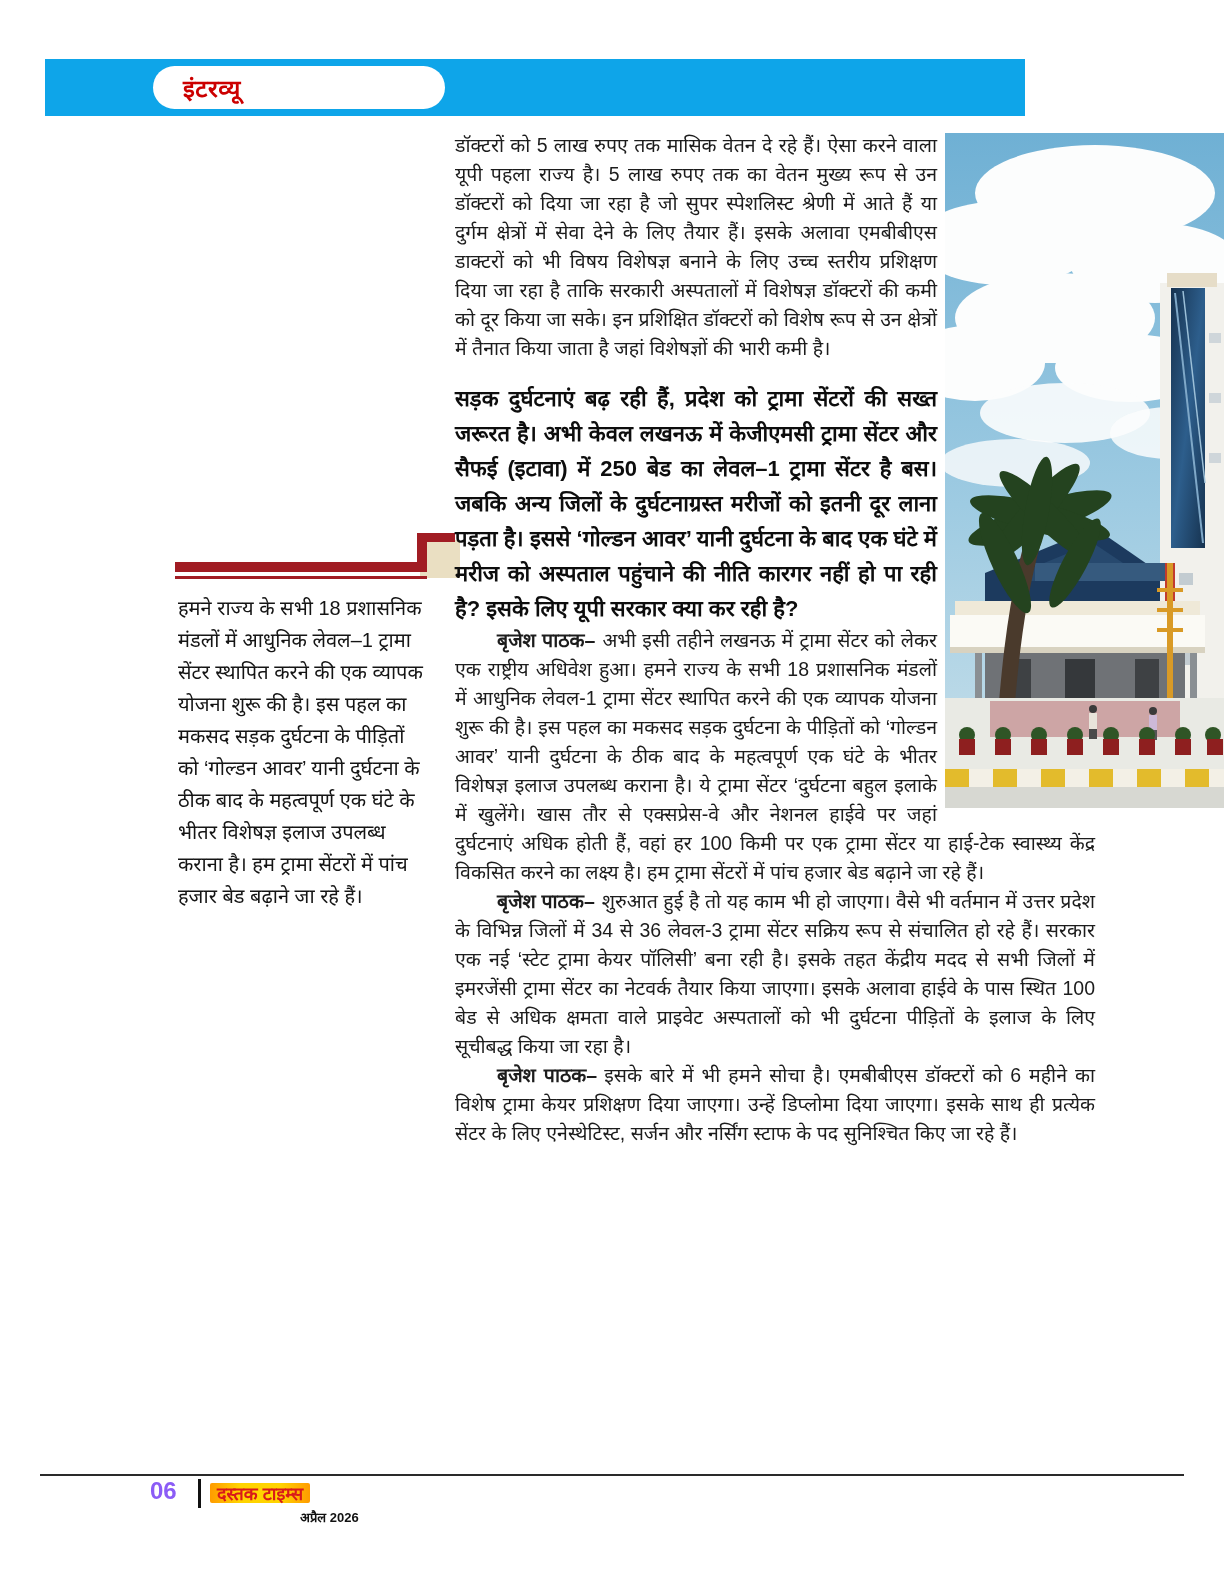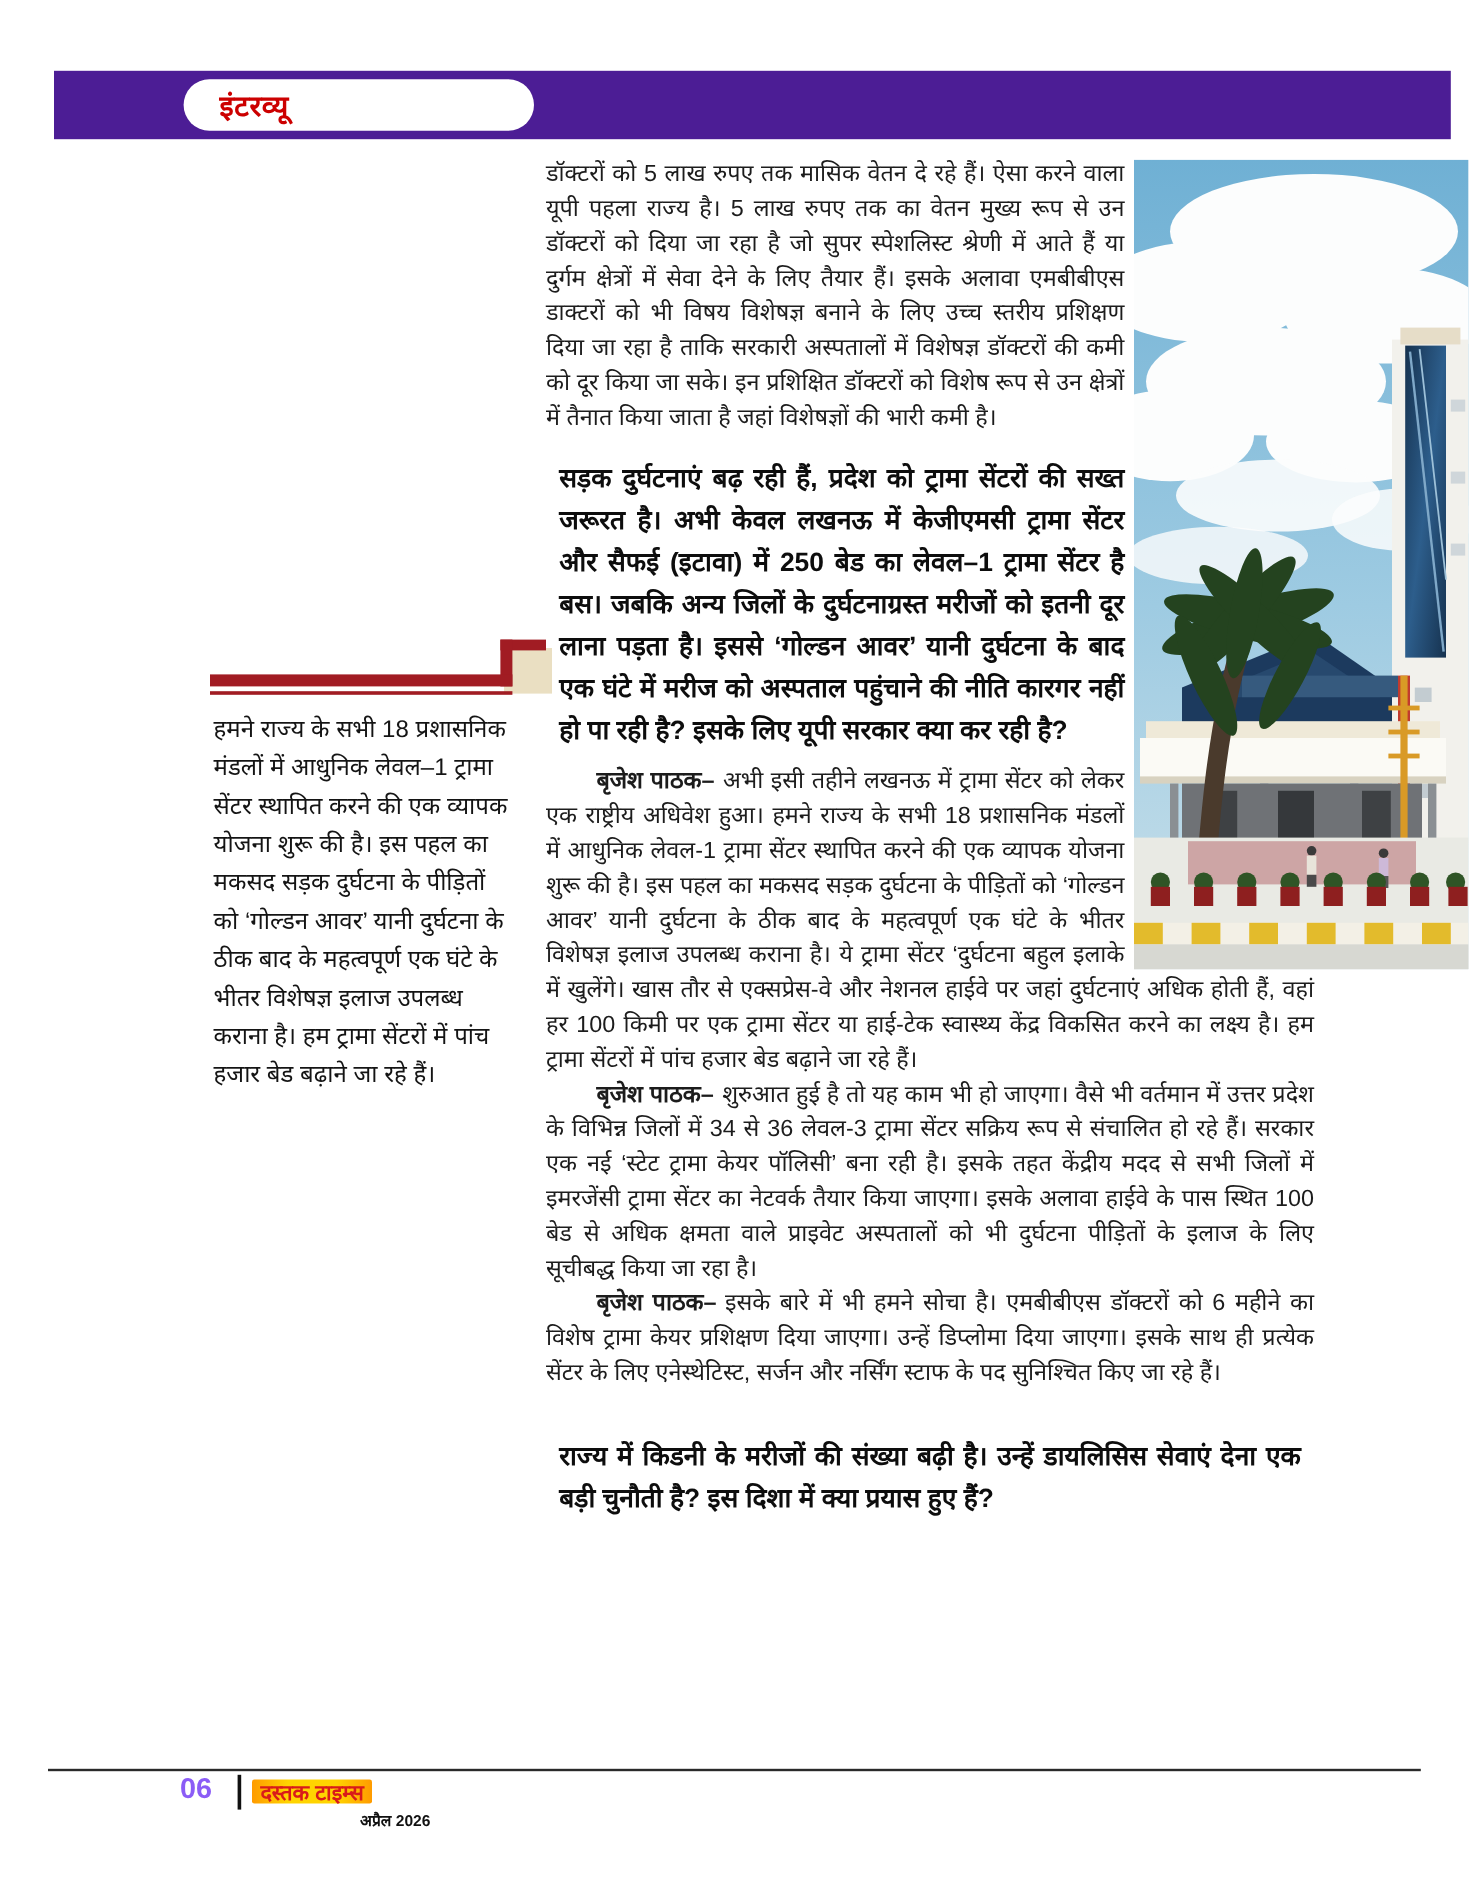--- a/index.html
+++ b/index.html
@@ -3,22 +3,22 @@
 <meta charset="utf-8">
 <style>
   html,body{margin:0;padding:0;background:#ffffff;}
   .page{
     position:relative;width:1224px;height:1584px;background:#ffffff;
     font-family:"Liberation Sans", sans-serif;color:#1c1c1c;overflow:hidden;
   }
 
   
   .header-bar{
-    position:absolute;left:45px;top:59px;width:1164px;height:57px;
-    background:#4c1d95;
+    position:absolute;left:45px;top:59px;width:980px;height:57px;
+    background:#0ea5e9;
   }
   .header-pill{
     position:absolute;left:108px;top:7px;width:292px;height:43px;
     background:#ffffff;border-radius:22px;display:flex;align-items:center;
     padding-left:30px;box-sizing:border-box;
   }
   .header-pill-label{
     color:#cc0000;font-size:24px;font-weight:bold;letter-spacing:.5px;
   }
 
@@ -35,21 +35,21 @@
 
   
   .article{
     position:absolute;left:455px;top:131px;width:640px;
     font-size:19.5px;line-height:29px;text-align:justify;color:#1c1c1c;
   }
   .photo-spacer{float:right;width:158px;height:677px;}
   .article p{margin:0;}
   .article p.answer{text-indent:42px;}
   .article h3{
-    margin:11px;font-size:22px;line-height:35px;font-weight:bold;color:#0d0d0d;
+    margin:0;font-size:22px;line-height:35px;font-weight:bold;color:#0d0d0d;
     text-align:justify;
   }
   .q1{margin-top:18px !important;}
   .q2{margin-top:25px !important;}
   .q3{margin-top:27px !important;}
   .q4{margin-top:37px !important;}
   .speaker{font-weight:bold;margin-right:7px;}
 
   
   .photo{
@@ -93,21 +93,20 @@
 
     <p>डॉक्टरों को 5 लाख रुपए तक मासिक वेतन दे रहे हैं। ऐसा करने वाला यूपी पहला राज्य है। 5 लाख रुपए तक का वेतन मुख्य रूप से उन डॉक्टरों को दिया जा रहा है जो सुपर स्पेशलिस्ट श्रेणी में आते हैं या दुर्गम क्षेत्रों में सेवा देने के लिए तैयार हैं। इसके अलावा एमबीबीएस डाक्टरों को भी विषय विशेषज्ञ बनाने के लिए उच्च स्तरीय प्रशिक्षण दिया जा रहा है ताकि सरकारी अस्पतालों में विशेषज्ञ डॉक्टरों की कमी को दूर किया जा सके। इन प्रशिक्षित डॉक्टरों को विशेष रूप से उन क्षेत्रों में तैनात किया जाता है जहां विशेषज्ञों की भारी कमी है।</p>
 
     <h3 class="q1">सड़क दुर्घटनाएं बढ़ रही हैं, प्रदेश को ट्रामा सेंटरों की सख्त जरूरत है। अभी केवल लखनऊ में केजीएमसी ट्रामा सेंटर और सैफई (इटावा) में 250 बेड का लेवल–1 ट्रामा सेंटर है बस। जबकि अन्य जिलों के दुर्घटनाग्रस्त मरीजों को इतनी दूर लाना पड़ता है। इससे ‘गोल्डन आवर’ यानी दुर्घटना के बाद एक घंटे में मरीज को अस्पताल पहुंचाने की नीति कारगर नहीं हो पा रही है?  इसके लिए यूपी सरकार क्या कर रही है?</h3>
     <p class="answer"><strong class="speaker">बृजेश पाठक–</strong><span>अभी इसी तहीने लखनऊ में ट्रामा सेंटर को लेकर एक राष्ट्रीय अधिवेश हुआ। हमने राज्य के सभी 18 प्रशासनिक मंडलों में आधुनिक लेवल-1 ट्रामा सेंटर स्थापित करने की एक व्यापक योजना शुरू की है। इस पहल का मकसद सड़क दुर्घटना के पीड़ितों को ‘गोल्डन आवर’ यानी दुर्घटना के ठीक बाद के महत्वपूर्ण एक घंटे के भीतर विशेषज्ञ इलाज उपलब्ध कराना है। ये ट्रामा सेंटर ‘दुर्घटना बहुल इलाके में खुलेंगे। खास तौर से एक्सप्रेस-वे और नेशनल हाईवे पर जहां दुर्घटनाएं अधिक होती हैं, वहां हर 100 किमी पर एक ट्रामा सेंटर या हाई-टेक स्वास्थ्य केंद्र विकसित करने का लक्ष्य है। हम ट्रामा सेंटरों में पांच हजार बेड बढ़ाने जा रहे हैं।</span></p>
 
     <p class="answer"><strong class="speaker">बृजेश पाठक–</strong><span>शुरुआत हुई है तो यह काम भी हो जाएगा। वैसे भी वर्तमान में उत्तर प्रदेश के विभिन्न जिलों में 34 से 36 लेवल-3 ट्रामा सेंटर सक्रिय रूप से संचालित हो रहे हैं। सरकार एक नई ‘स्टेट ट्रामा केयर पॉलिसी’ बना रही है। इसके तहत केंद्रीय मदद से सभी जिलों में इमरजेंसी ट्रामा सेंटर का नेटवर्क तैयार किया जाएगा। इसके अलावा हाईवे के पास स्थित 100 बेड से अधिक क्षमता वाले प्राइवेट अस्पतालों को भी दुर्घटना पीड़ितों के इलाज के लिए सूचीबद्ध किया जा रहा है।</span></p>
 
     <p class="answer"><strong class="speaker">बृजेश पाठक–</strong><span>इसके बारे में भी हमने सोचा है। एमबीबीएस डॉक्टरों को 6 महीने का विशेष ट्रामा केयर प्रशिक्षण दिया जाएगा। उन्हें डिप्लोमा दिया जाएगा। इसके साथ ही प्रत्येक सेंटर के लिए एनेस्थेटिस्ट, सर्जन और नर्सिंग स्टाफ के पद सुनिश्चित किए जा रहे हैं।</span></p>
 
-    <h3 class="q4">राज्य में किडनी के मरीजों की संख्या बढ़ी है। उन्हें डायलिसिस सेवाएं देना एक बड़ी चुनौती है? इस दिशा में क्या प्रयास हुए हैं?</h3>
   </div>
 
   <div class="photo">
     <svg width="279" height="675" viewBox="0 0 279 675" xmlns="http://www.w3.org/2000/svg">
       <defs>
         <linearGradient id="sky" x1="0" y1="0" x2="0" y2="1">
           <stop offset="0" stop-color="#6fb0d4"></stop>
           <stop offset="0.55" stop-color="#9ecbe2"></stop>
           <stop offset="1" stop-color="#c9e0ea"></stop>
         </linearGradient>

